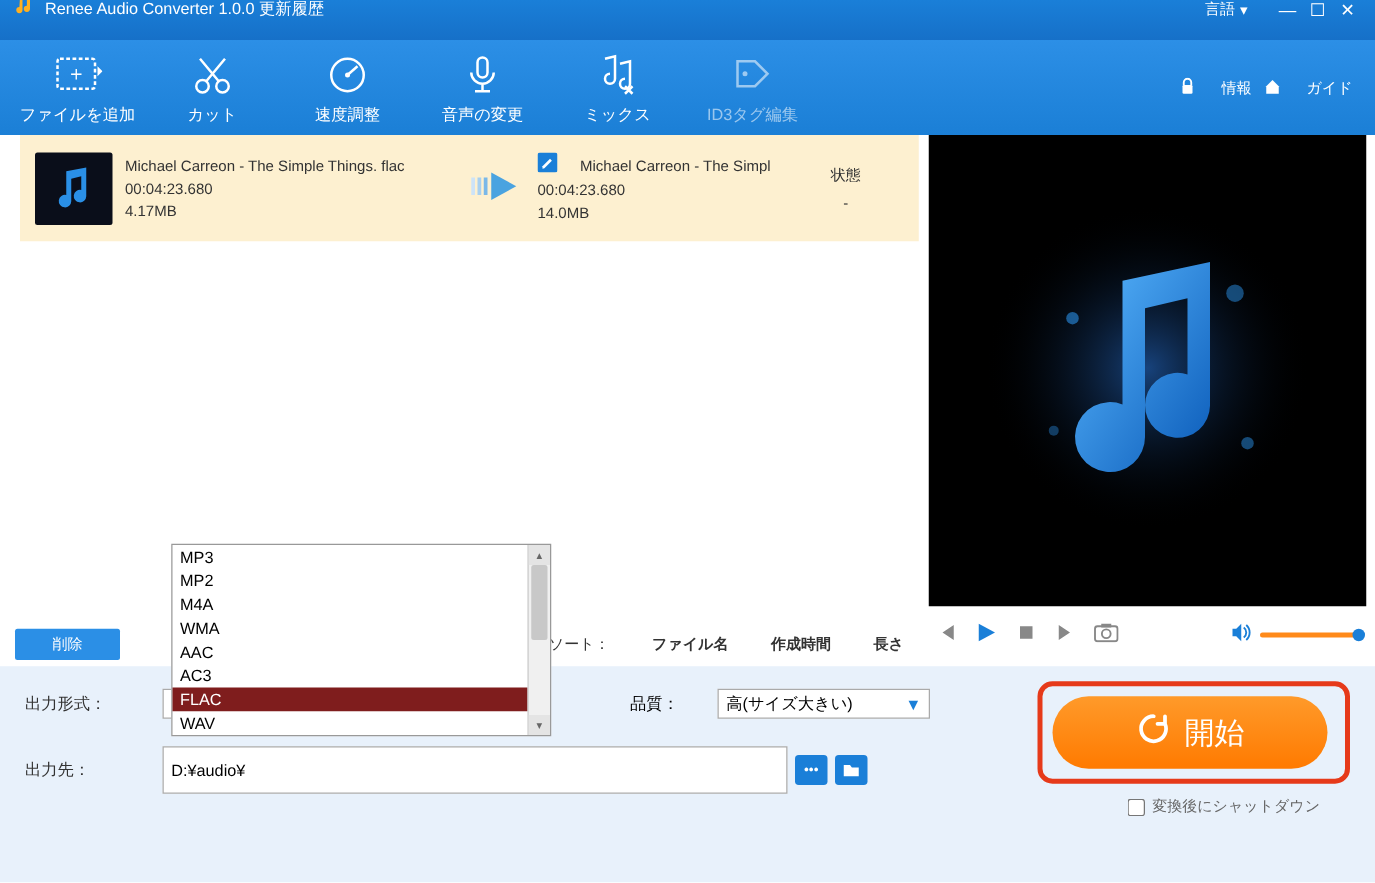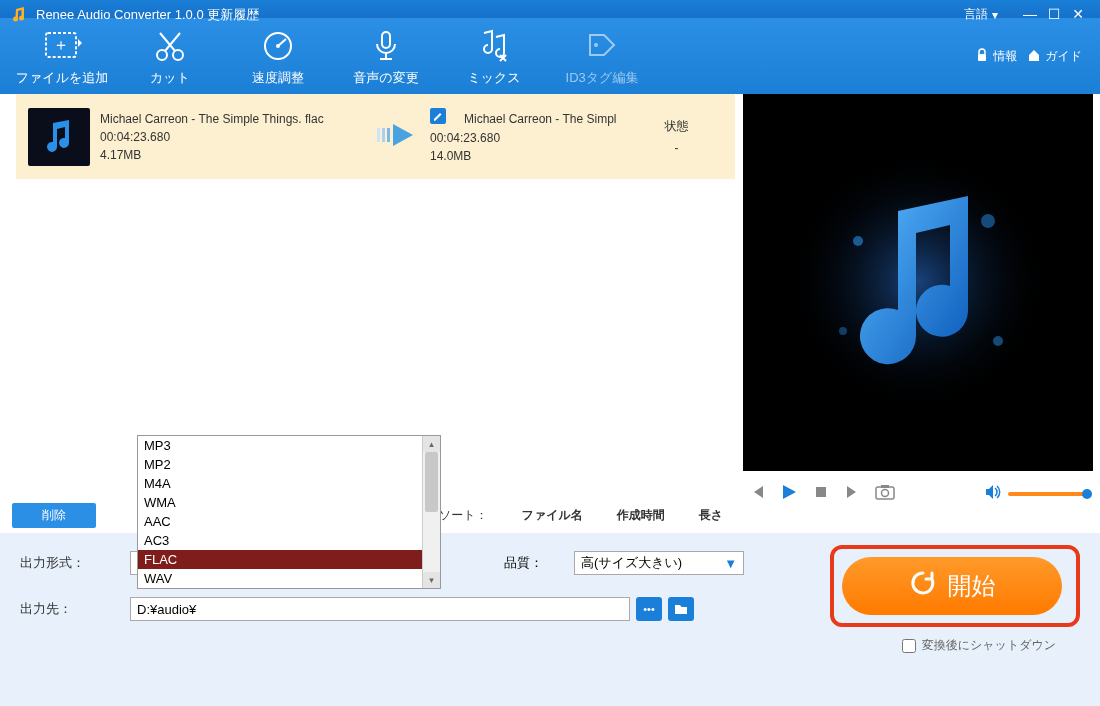--- a/index.html
+++ b/index.html
@@ -1,31 +1,31 @@
 <!DOCTYPE html>
 <html><head>
 <meta charset="utf-8">
 <style>
 * { margin: 0; padding: 0; box-sizing: border-box; font-family: "Meiryo", "MS PGothic", sans-serif; }
 body { background: #fff; width: 1100px; height: 706px; overflow: hidden; position: relative; }
 
-.titlebar { height: 18px; background: linear-gradient(#1a7fd8, #1670c8); color: #fff; display: flex; align-items: flex-start; padding: 6px 10px; font-size: 13px; }
+.titlebar { height: 18px; background: linear-gradient(#1a7fd8, #1670c8); color: #fff; display: flex; align-items: flex-end; padding: 16px 10px; font-size: 13px; }
 .titlebar .logo-icon { margin-right: 8px; }
 .titlebar .title { flex: 1; }
 .titlebar .lang { font-size: 12px; margin-right: 20px; display: flex; align-items: center; gap: 4px; }
 .titlebar .winbtn { width: 24px; text-align: center; cursor: pointer; font-size: 14px; }
 
 .toolbar { height: 76px; background: linear-gradient(#2c8fe6, #1b7fd6); display: flex; align-items: center; padding: 0 8px; color: #fff; }
 .toolbar-item { width: 108px; text-align: center; cursor: pointer; }
 .toolbar-item .tb-icon { height: 42px; display: flex; align-items: center; justify-content: center; }
 .toolbar-item .tb-label { font-size: 13px; margin-top: 2px; }
 .toolbar-item.disabled { opacity: 0.55; }
 .toolbar-spacer { flex: 1; }
 .toolbar-right { display: flex; gap: 10px; padding-right: 10px; font-size: 12px; }
-.toolbar-right .rlink { display: flex; align-items: center; gap: 4px; cursor: pointer; }
+.toolbar-right .rlink { display: flex; align-items: center; gap: 20px; cursor: pointer; }
 
 .main { display: flex; height: 423px; }
 .filelist { width: 735px; position: relative; background: #fff; }
 .filerow { height: 85px; background: #fdf0d0; display: flex; align-items: center; padding: 8px 12px; font-size: 12px; color: #333; margin-left: 16px; }
 .thumb { width: 62px; height: 58px; background: #0a0e1a; border-radius: 2px; display: flex; align-items: center; justify-content: center; margin-right: 10px; }
 .fileinfo { width: 270px; line-height: 18px; }
 .arrow { width: 60px; text-align: center; }
 .outinfo { width: 200px; line-height: 18px; }
 .outinfo .outname { display: flex; align-items: center; gap: 18px; }
 .status-col { flex: 1; text-align: center; }
@@ -56,21 +56,21 @@
 
 .bottompanel { position: absolute; left: 0; right: 0; top: 533px; bottom: 0; background: #e8f1fb; padding: 18px 20px; font-size: 13px; }
 .bp-row { display: flex; align-items: center; margin-bottom: 22px; }
 .bp-label { width: 110px; color: #333; }
 .bp-select { width: 304px; height: 24px; border: 1px solid #aaa; background: #fff; display: flex; align-items: center; padding: 0 6px; position: relative; cursor: pointer; }
 .highlight-caret { border: 3px solid #e63a1a; border-radius: 6px; padding: 2px; position: absolute; right: -4px; top: -5px; width: 30px; height: 30px; display: flex; align-items: center; justify-content: center; }
 .bp-quality-label { width: 70px; margin-left: 70px; }
 .bp-quality-sel { width: 170px; height: 24px; border: 1px solid #aaa; background: #fff; display: flex; align-items: center; padding: 0 6px; position: relative; cursor: pointer; }
 .bp-quality-sel .qcaret { position: absolute; right: 6px; color: #1a7fd8; }
 
-.bp-path { width: 500px; height: 24px; border: 1px solid #aaa; background: #fff; padding: 0 6px; display: flex; align-items: center; }
+.bp-path { width: 500px; height: 38px; border: 1px solid #aaa; background: #fff; padding: 0 6px; display: flex; align-items: center; }
 .bp-pathbtn { width: 26px; height: 24px; background: #1a7fd8; color: #fff; display: flex; align-items: center; justify-content: center; margin-left: 6px; border-radius: 3px; cursor: pointer; font-size: 11px; }
 
 .start-zone { position: absolute; right: 20px; top: 12px; width: 250px; }
 .start-highlight { border: 4px solid #e63a1a; border-radius: 12px; padding: 8px; }
 .start-btn { width: 220px; height: 58px; background: linear-gradient(#ff9a2a, #ff7a00); border-radius: 30px; display: flex; align-items: center; justify-content: center; color: #fff; font-size: 24px; gap: 11px; cursor: pointer; }
 .shutdown-row { margin-top: 10px; font-size: 12px; color: #666; display: flex; align-items: center; gap: 6px; justify-content: flex-end; padding-right: 24px; }
 .shutdown-row input { width: 14px; height: 14px; }
 
 .music-note-glow { position: absolute; left: 50%; top: 50%; transform: translate(-50%, -50%); }
 </style>

